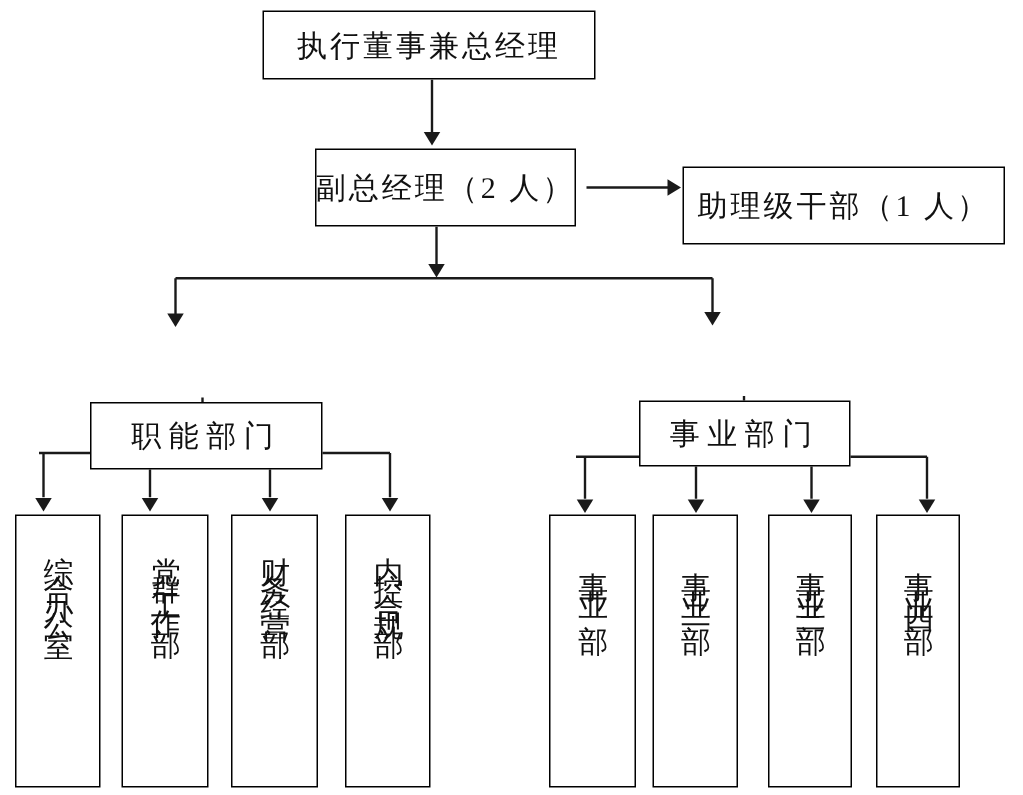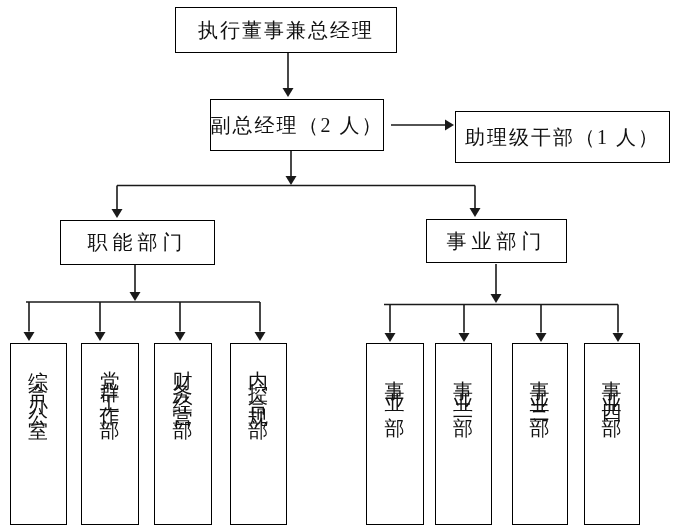--- a/index.html
+++ b/index.html
@@ -34,20 +34,21 @@
     justify-content: center;
     text-align: center;
     white-space: nowrap;
   }
   .node-h {
     font-size: 20px;
     letter-spacing: 2px;
   }
   .node-h.wide-space {
     letter-spacing: 5px;
+    margin-top: 48px;
   }
   
   .node-v {
     align-items: flex-start;
   }
   .node-v .vtext {
     writing-mode: vertical-lr;
     text-orientation: upright;
     font-size: 20px;
     letter-spacing: 12px;

